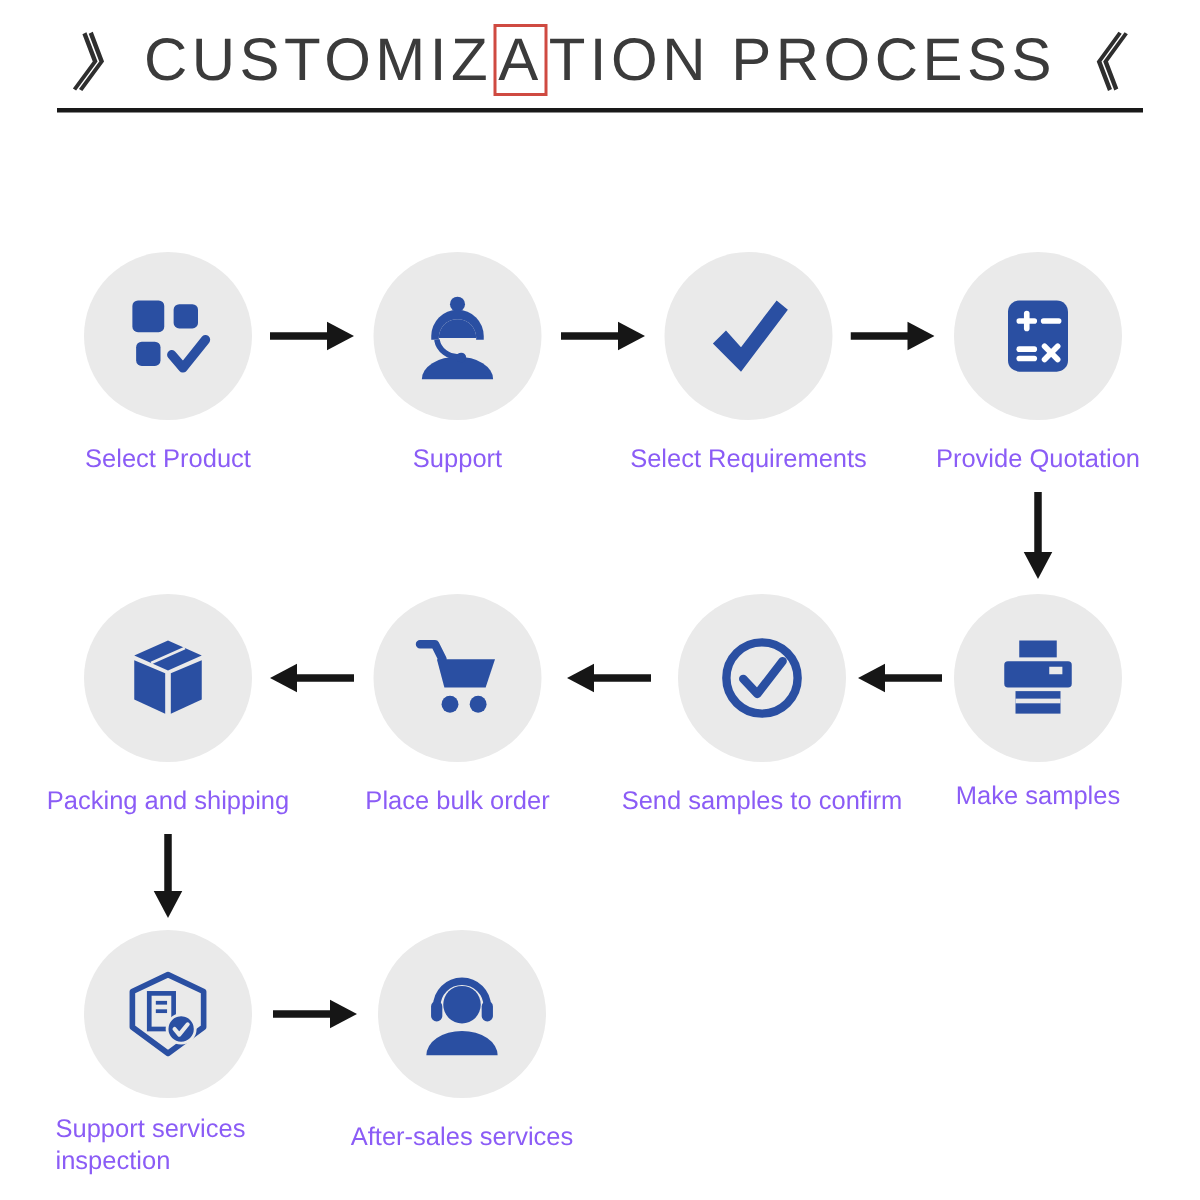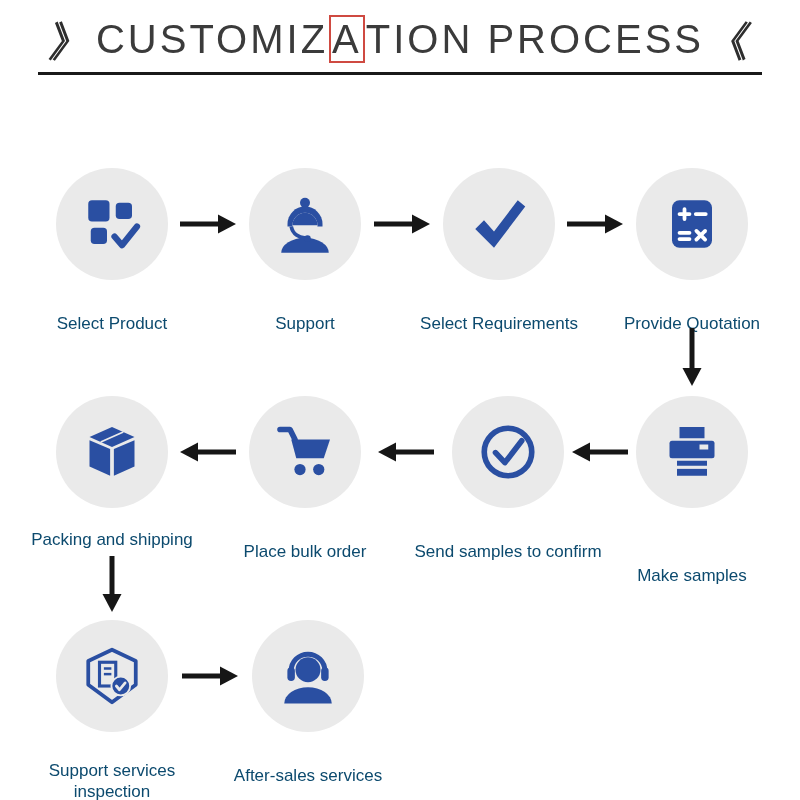--- a/index.html
+++ b/index.html
@@ -9,22 +9,22 @@
   .title-row{position:absolute;top:14px;left:0;width:100%;text-align:center;color:#3b3b3b;white-space:nowrap;}
   .title-text{font-size:40px;letter-spacing:3px;font-weight:400;}
   .title-mark{display:inline-block;font-size:42px;font-weight:700;transform:skewX(-10deg);color:#2e2e2e;vertical-align:-3px;}
   .title-mark.left{margin-right:4px;}
   .title-mark.right{margin-left:4px;}
   .hl-letter{border:2px solid #cf4a41;padding:0 1px;margin:0 1px;}
   .title-rule{position:absolute;top:72px;left:38px;width:724px;height:3px;background:#191919;}
 
   .circle{position:absolute;width:112px;height:112px;border-radius:50%;background:#eaeaea;
           display:flex;align-items:center;justify-content:center;transform:translateX(-50%);}
-  .step-label{position:absolute;transform:translateX(-50%);font-size:17px;color:#0c4a6e;
-              text-align:center;white-space:nowrap;margin-top:18px;}
+  .step-label{position:absolute;transform:translateX(-50%);font-size:17px;color:#8b5cf6;
+              white-space:nowrap;}
   .step-label.wrap{white-space:normal;width:150px;line-height:1.25;}
   .arrow{position:absolute;}
 </style>
 </head>
 <body>
 
 <div class="canvas">
 
   <div class="title-row">
     <span class="title-mark left">》</span><span class="title-text">CUSTOMIZ</span><span class="title-text hl-letter">A</span><span class="title-text">TION PROCESS</span><span class="title-mark right">《</span>
@@ -99,21 +99,21 @@
 
   <div class="circle" style="left:692px;top:396px">
     <svg width="60" height="60" viewBox="0 0 48 48">
       <rect x="14" y="4" width="20" height="9" fill="#2a4fa2"></rect>
       <rect x="6" y="15" width="36" height="14" rx="2" fill="#2a4fa2"></rect>
       <rect x="30" y="18" width="7" height="4" fill="#eaeaea"></rect>
       <rect x="12" y="31" width="24" height="12" fill="#2a4fa2"></rect>
       <rect x="12" y="35" width="24" height="2.5" fill="#eaeaea"></rect>
     </svg>
   </div>
-  <div class="step-label" style="left:692px;top:548px">Make samples</div>
+  <div class="step-label" style="left:692px;top:521px">Make samples</div>
 
   <svg class="arrow" style="left:572px;top:440px" width="56" height="24" viewBox="0 0 56 24">
     <line x1="16" y1="12" x2="56" y2="12" stroke="#161616" stroke-width="5"></line>
       <polygon points="18,2.5 0,12 18,21.5" fill="#161616"></polygon>
   </svg>
 
   <div class="circle" style="left:508px;top:396px">
     <svg width="60" height="60" viewBox="0 0 48 48">
       <circle cx="24" cy="24" r="19" fill="none" stroke="#2a4fa2" stroke-width="4.5"></circle>
       <path d="M14 24.5 l7.5 8 L35 15" fill="none" stroke="#2a4fa2" stroke-width="4.5" stroke-linecap="round" stroke-linejoin="round"></path>
@@ -142,21 +142,21 @@
   </svg>
 
   <div class="circle" style="left:112px;top:396px">
     <svg width="60" height="60" viewBox="0 0 48 48">
       <polygon points="24,4 42,12 24,20 6,12" fill="#2a4fa2"></polygon>
       <polygon points="6,14.5 22.5,21.5 22.5,43 6,35.5" fill="#2a4fa2"></polygon>
       <polygon points="42,14.5 25.5,21.5 25.5,43 42,35.5" fill="#2a4fa2"></polygon>
       <polyline points="33,8 15,16" stroke="#eaeaea" stroke-width="1.5" fill="none"></polyline>
     </svg>
   </div>
-  <div class="step-label" style="left:112px;top:512px">Packing and shipping</div>
+  <div class="step-label" style="left:112px;top:524px">Packing and shipping</div>
 
   <svg class="arrow" style="left:100px;top:556px" width="24" height="56" viewBox="0 0 24 56">
     <line x1="12" y1="0" x2="12" y2="40" stroke="#161616" stroke-width="5"></line>
       <polygon points="2.5,38 12,56 21.5,38" fill="#161616"></polygon>
   </svg>
 
   <div class="circle" style="left:112px;top:620px">
     <svg width="60" height="60" viewBox="0 0 48 48">
       <path d="M24 3 L43 12 V31 L24 45 L5 31 V12 Z" fill="none" stroke="#2a4fa2" stroke-width="3" stroke-linejoin="round"></path>
       <rect x="14" y="13" width="13" height="19" fill="none" stroke="#2a4fa2" stroke-width="2.5"></rect>

